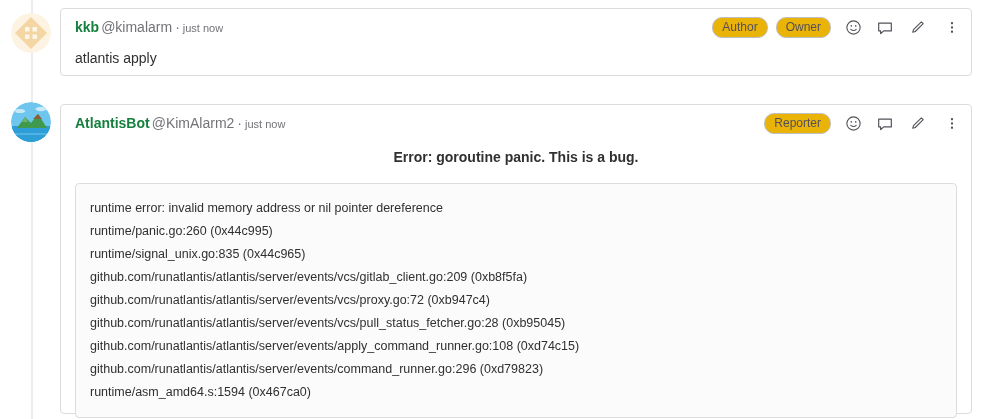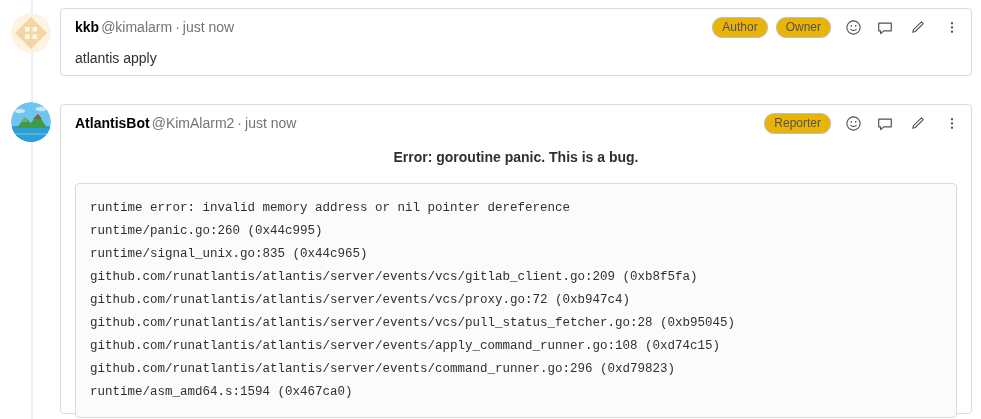--- a/index.html
+++ b/index.html
@@ -62,34 +62,34 @@
   .note-header {
     position: relative;
     padding: 10px 14px 0 14px;
     height: 22px;
     box-sizing: content-box;
   }
 
   .author-name {
     font-weight: bold;
     font-size: 14px;
-    color: #000000;
+    color: #15803d;
   }
   .author-handle {
     font-size: 14px;
     color: #737278;
     margin-left: 2px;
   }
   .sep {
     color: #737278;
     font-size: 14px;
     margin: 0 3px;
   }
   .timestamp {
-    font-size: 14px;
+    font-size: 11px;
     color: #737278;
   }
 
   .header-right {
     position: absolute;
     top: 8px;
     right: 12px;
     display: flex;
     align-items: center;
     gap: 8px;
@@ -140,21 +140,21 @@
   .code-block {
     margin-top: 15px;
     border: 1px solid #dcdcde;
     border-radius: 4px;
     background: #fbfbfb;
     padding: 13px 14px 13px 14px;
     overflow: hidden;
   }
 
   .code-line {
-    font-family: Liberation Mono, monospace;
+    font-family: Liberation Sans, sans-serif;
     font-size: 12.5px;
     line-height: 23px;
     color: #303030;
     white-space: pre;
   }
 </style>
 </head>
 <body>
 
 <div class="thread">

